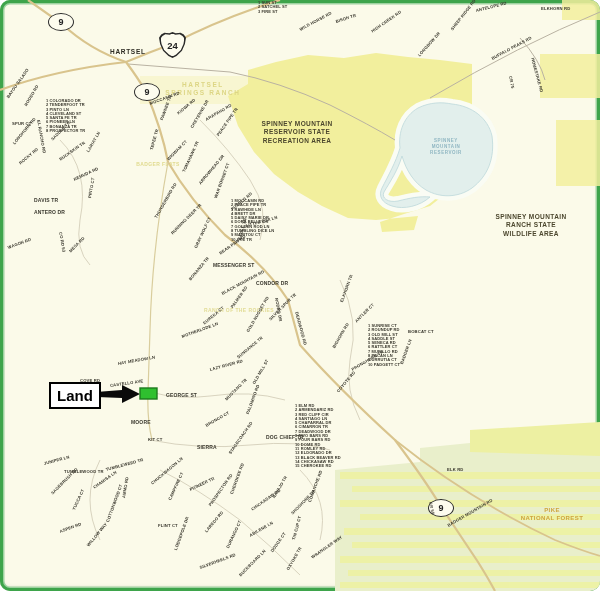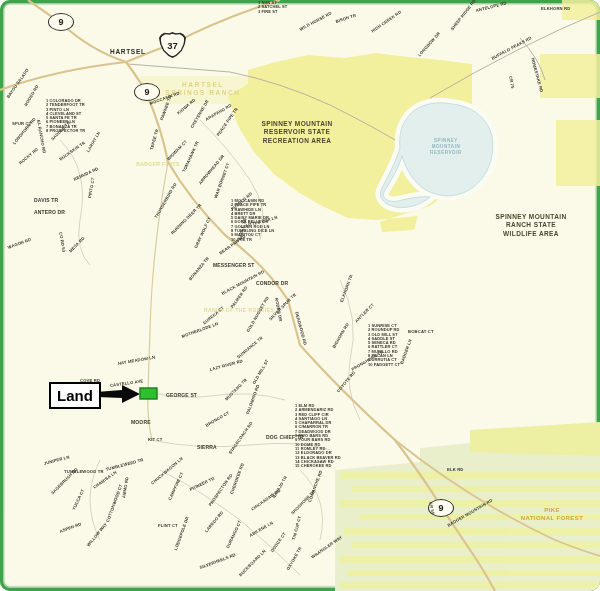--- a/index.html
+++ b/index.html
@@ -141,21 +141,21 @@
 
   <div class="region-label lbl-flats">BADGER FLATS</div>
   <div class="region-label lbl-ranch">RANCH OF THE ROCKIES</div>
 
   <div id="shields">
       <div class="shield oval" style="left: 48px; top: 13px;">
         <span>9</span>
       </div>
       <div class="shield us" style="left: 159px; top: 32px;">
         <div class="us-in"></div>
-        <span>37</span>
+        <span>24</span>
       </div>
       <div class="shield oval" style="left: 134px; top: 83px;">
         <span>9</span>
       </div>
       <div class="shield oval" style="left: 428px; top: 499px;">
         <span>9</span>
       </div>
     </div>
   <div id="street-lists">
       <div class="street-list" style="left: 258px; top: 1px;">

